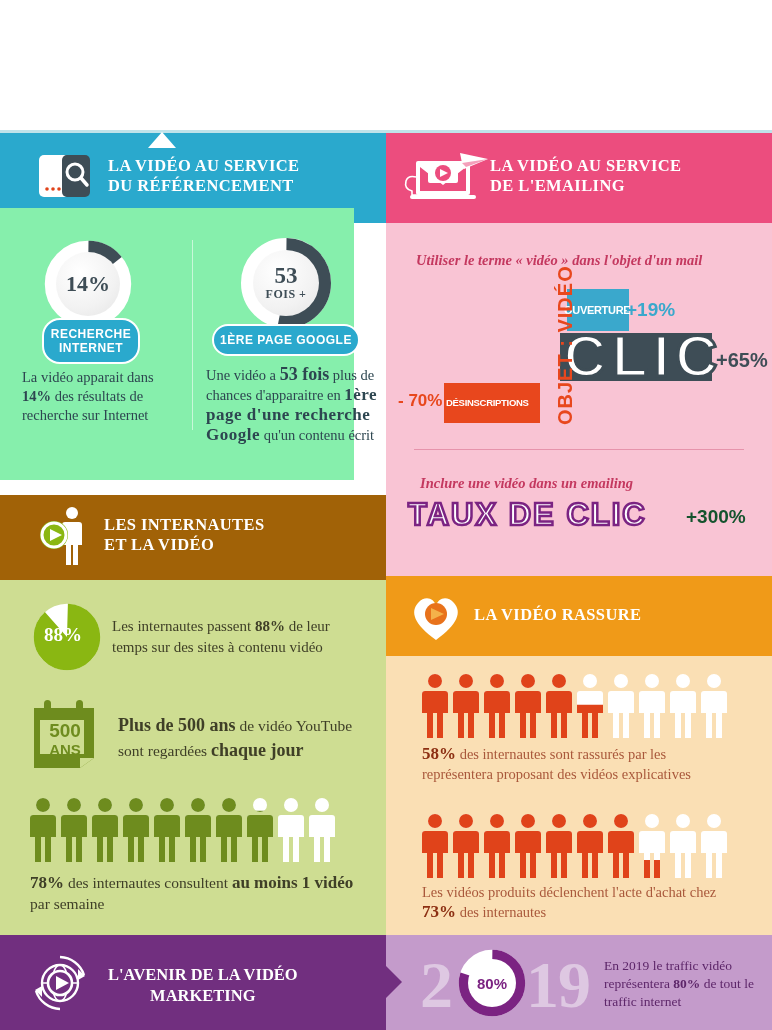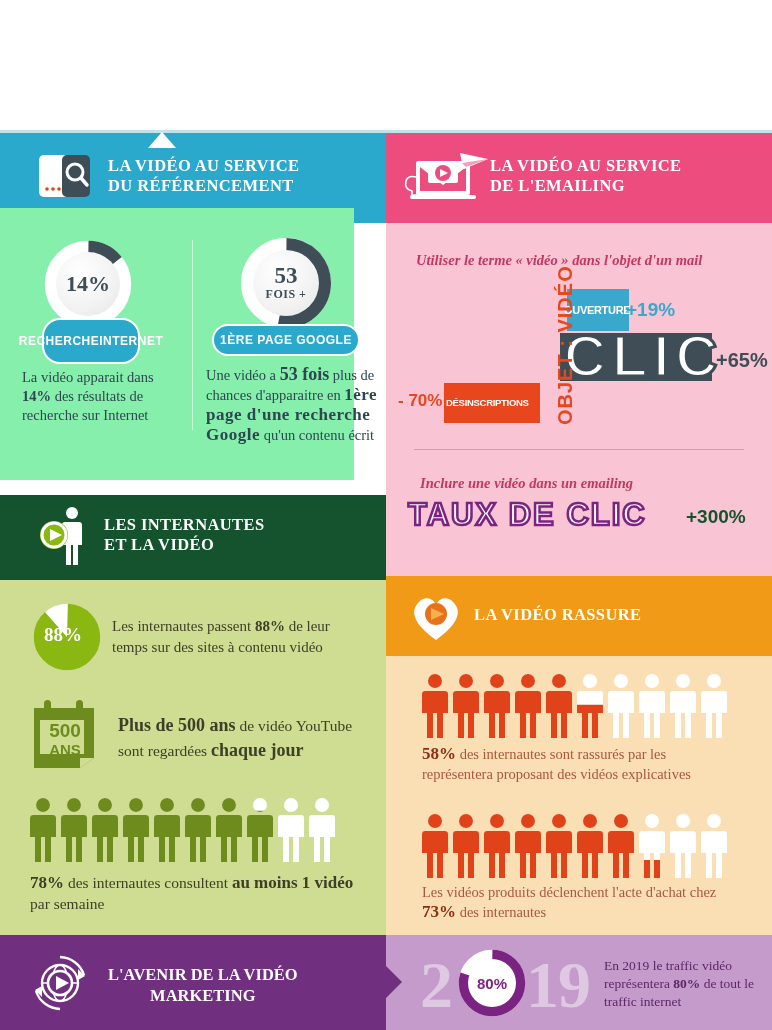--- a/index.html
+++ b/index.html
@@ -52,21 +52,21 @@
   .mail-band{left:386px;top:133px;width:386px;height:90px;background:#ec4d7e;}
   .mail-body{left:386px;top:223px;width:386px;height:353px;background:#f9c4d4;}
   .mail-sub{position:absolute;font-family:"Liberation Serif",serif;font-style:italic;font-weight:bold;
     font-size:14.5px;color:#c4385f;}
   .wc{position:absolute;}
   .wc-box{position:absolute;}
   .wc-word{position:absolute;font-family:"Liberation Sans",sans-serif;font-weight:bold;}
   .hrule{position:absolute;height:1px;background:rgba(196,56,95,.35);}
 
   
-  .grn-band{left:0;top:495px;width:386px;height:85px;background:#14532d;text-decoration:underline;}
+  .grn-band{left:0;top:495px;width:386px;height:85px;background:#a16207;text-decoration:underline;}
   .grn-body{left:0;top:580px;width:386px;height:355px;background:#cedd92;}
   .pie-label{position:absolute;font-family:"Liberation Serif",serif;font-weight:bold;color:#fff;}
   .fig-row{position:absolute;display:flex;}
 
   
   .org-band{left:386px;top:576px;width:386px;height:80px;background:#f09a18;}
   .org-body{left:386px;top:656px;width:386px;height:279px;background:#fadfb4;}
 
   
   .ftr-left{left:0;top:935px;width:386px;height:95px;background:#712f7f;}
@@ -113,21 +113,21 @@
 
     <div>
       <svg width="96" height="96" viewBox="0 0 42 42" style="position:absolute;left:40px;top:28px;">
         <circle cx="21" cy="21" r="15.9" fill="transparent" stroke="#ffffff" stroke-width="6"></circle>
         <circle cx="21" cy="21" r="15.9" fill="transparent" stroke="#3e4d56" stroke-width="6" stroke-dasharray="14 86" stroke-dashoffset="25"></circle>
       </svg>
       <div class="donut-hole" style="left:56px;top:44px;width:64px;height:64px;">
         <span class="donut-num" style="font-size:22px;">14%</span>
       </div>
     </div>
-    <div class="pill" style="left:42px;top:110px;width:94px;height:42px;font-size:12px;flex-direction:row;">
+    <div class="pill" style="left:42px;top:110px;width:94px;height:42px;font-size:12px;flex-direction:column;">
       <span>RECHERCHE</span>
       <span>INTERNET</span>
     </div>
     <div class="body-txt" style="left:22px;top:160px;width:162px;">
       <span>La vidéo apparait dans </span><b>14%</b><span> des résultats de recherche sur Internet</span>
     </div>
 
     <div>
       <svg width="100" height="100" viewBox="0 0 42 42" style="position:absolute;left:236px;top:25px;">
         <circle cx="21" cy="21" r="15.9" fill="transparent" stroke="#ffffff" stroke-width="6"></circle>

